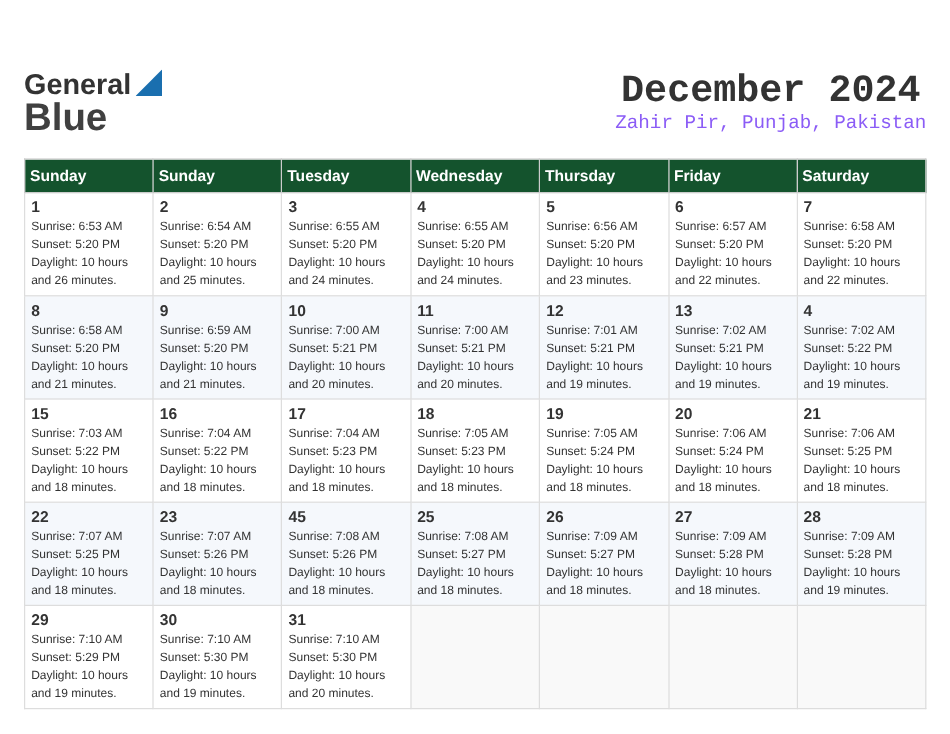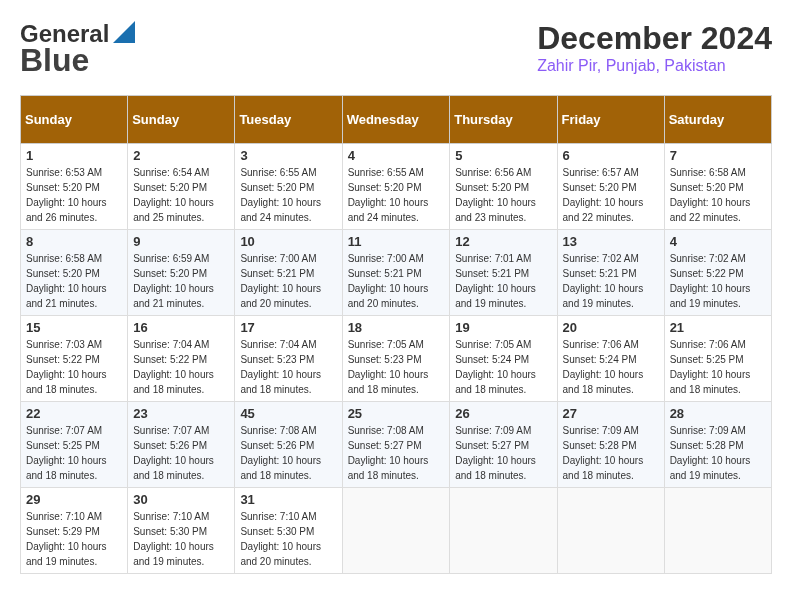--- a/index.html
+++ b/index.html
@@ -8,48 +8,50 @@
       background: #fff;
       width: 792px;
       min-height: 612px;
       padding: 20px;
     }
     .header-section {
       display: flex;
       justify-content: space-between;
       align-items: flex-start;
       margin-bottom: 16px;
+      margin-top: 37px;
     }
     .logo {
       display: flex;
       flex-direction: column;
       align-items: flex-start;
     }
     .title-section {
-      text-align: left;
+      text-align: center;
+      font-family: Liberation Mono, monospace;
     }
     .month-year {
       font-size: 32px;
       font-weight: bold;
       color: #333;
     }
     .location {
       font-size: 16px;
       color: #8b5cf6;
     }
     .calendar {
       width: 100%;
       border-collapse: collapse;
     }
     .calendar th {
-      background-color: #a16207;
+      background-color: #14532d;
       color: #fff;
       font-size: 13px;
       font-weight: bold;
-      padding: 16px 4px;
+      padding: 6px 4px;
       text-align: left;
       border: 1px solid #ccc;
     }
     .calendar td {
       vertical-align: top;
       border: 1px solid #ddd;
       padding: 4px 5px;
       font-size: 9.5px;
       color: #333;
       width: 108px;

